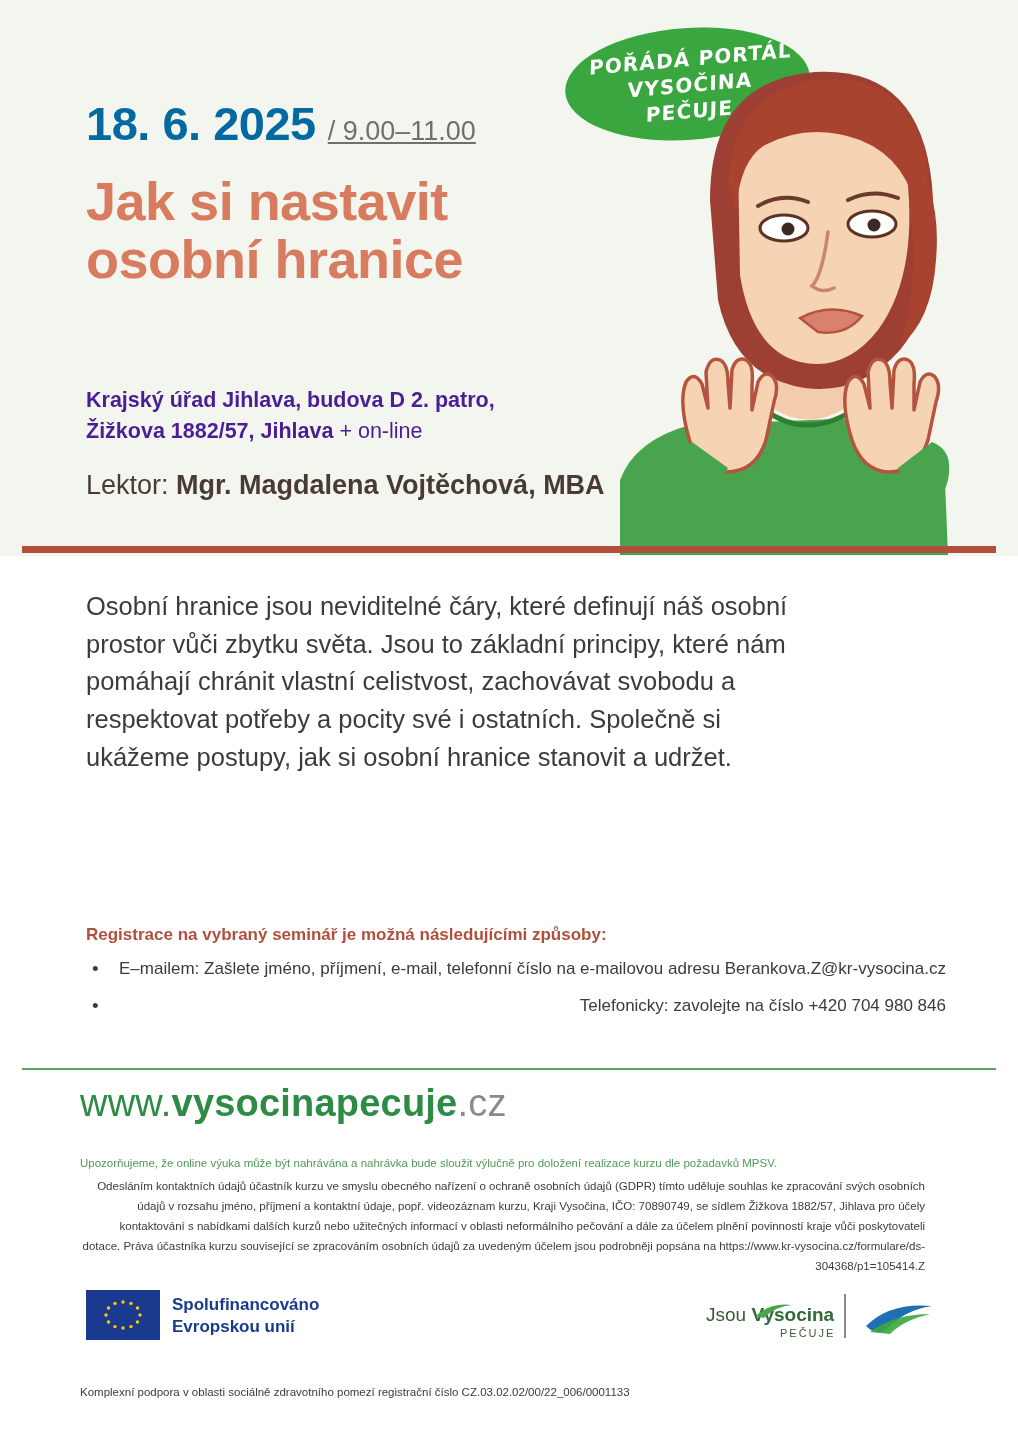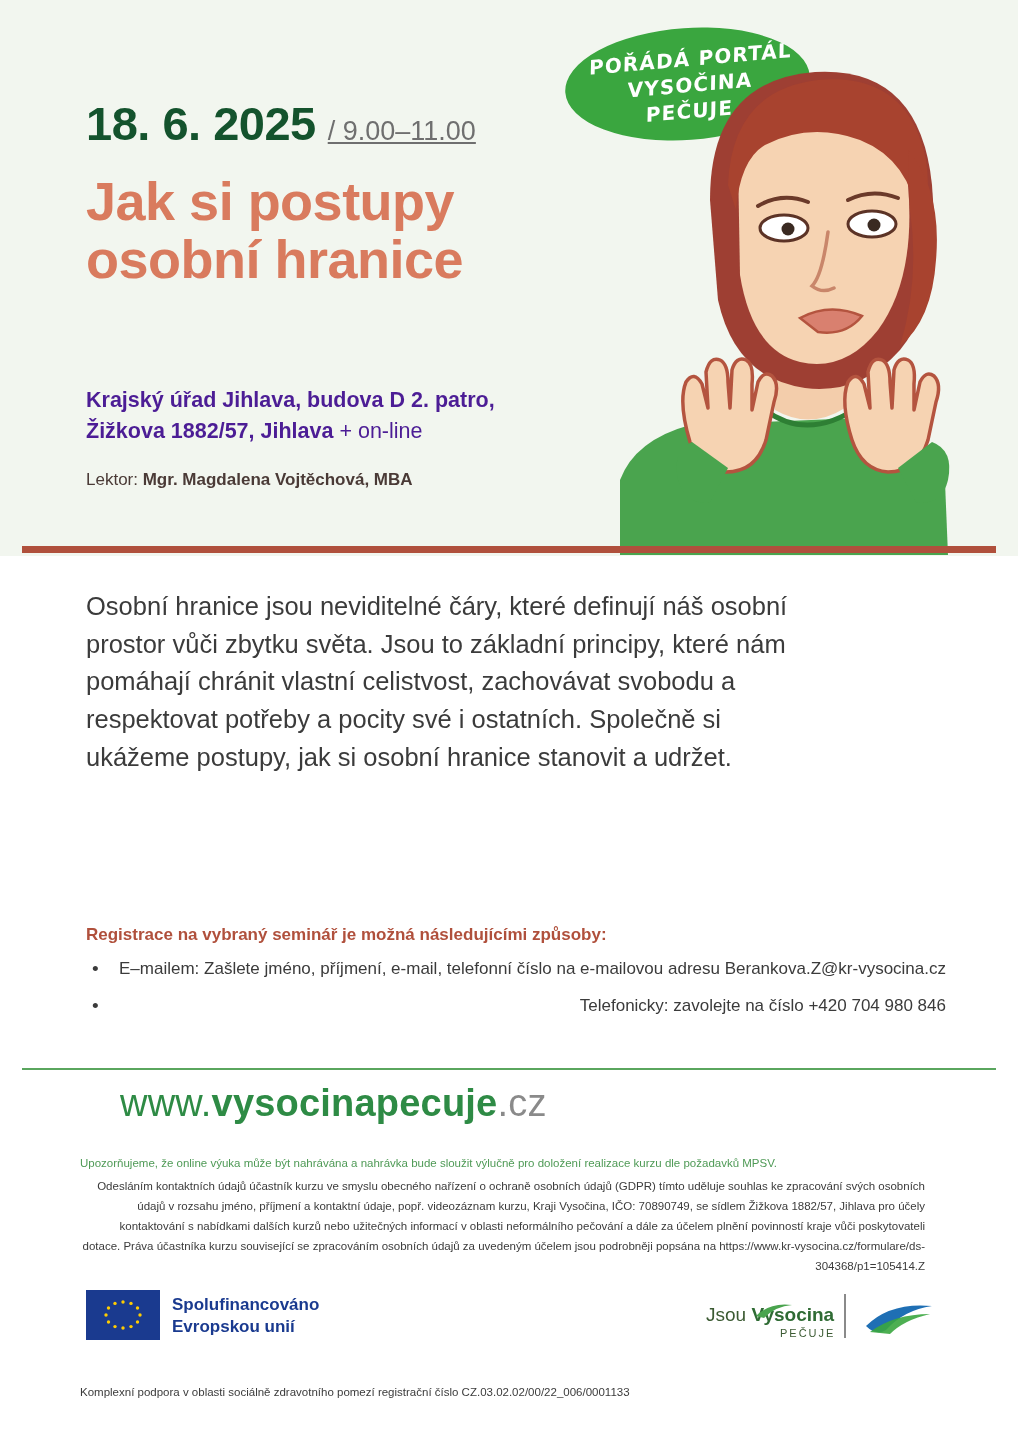--- a/index.html
+++ b/index.html
@@ -45,21 +45,21 @@
   .date-line {
     position: absolute;
     left: 86px;
     top: 96px;
     display: flex;
     align-items: baseline;
   }
   .date-main {
     font-size: 47px;
     font-weight: bold;
-    color: #14532d;
+    color: #0369a1;
     letter-spacing: -0.5px;
   }
   .date-time {
     font-size: 27px;
     color: #6f6f6f;
     margin-left: 12px;
     font-weight: normal;
     text-decoration: underline;
   }
 
@@ -82,21 +82,21 @@
     line-height: 1.42;
     color: #4c1d95;
   }
   .venue b { font-weight: bold; }
   .venue .plain { font-weight: normal; }
 
   .lector {
     position: absolute;
     left: 86px;
     top: 470px;
-    font-size: 17px;
+    font-size: 27px;
     color: #4a3a36;
   }
   .lector .lbl { font-weight: normal; }
   .lector .nm { font-weight: bold; }
 
   
   .illus {
     position: absolute;
     left: 560px;
     top: 10px;
@@ -207,21 +207,20 @@
     background: #5aa65e;
   }
 
   
   .web {
     position: absolute;
     left: 80px;
     top: 1082px;
     font-size: 38px;
     letter-spacing: 0.2px;
-    margin-left: 40px;
   }
   .web .w1 { color: #2e8b45; font-weight: normal; }
   .web .w2 { color: #2e8b45; font-weight: bold; }
   .web .w3 { color: #8a8a8a; font-weight: normal; }
 
   
   .fineprint-green {
     position: absolute;
     left: 80px;
     top: 1155px;
@@ -328,21 +327,21 @@
 <div class="poster">
 
   <div class="header">
 
     <div class="date-line">
       <span class="date-main">18. 6. 2025</span>
       <span class="date-time">/ 9.00–11.00</span>
     </div>
 
     <div class="title">
-      <span>Jak si postupy</span><br>
+      <span>Jak si nastavit</span><br>
       <span>osobní hranice</span>
     </div>
 
     <div class="venue">
       <b>Krajský úřad Jihlava, budova D 2. patro,<br>Žižkova 1882/57, Jihlava</b><span class="plain"> + on-line</span>
     </div>
 
     <div class="lector">
       <span class="lbl">Lektor: </span><span class="nm">Mgr. Magdalena Vojtěchová, MBA</span>
     </div>

